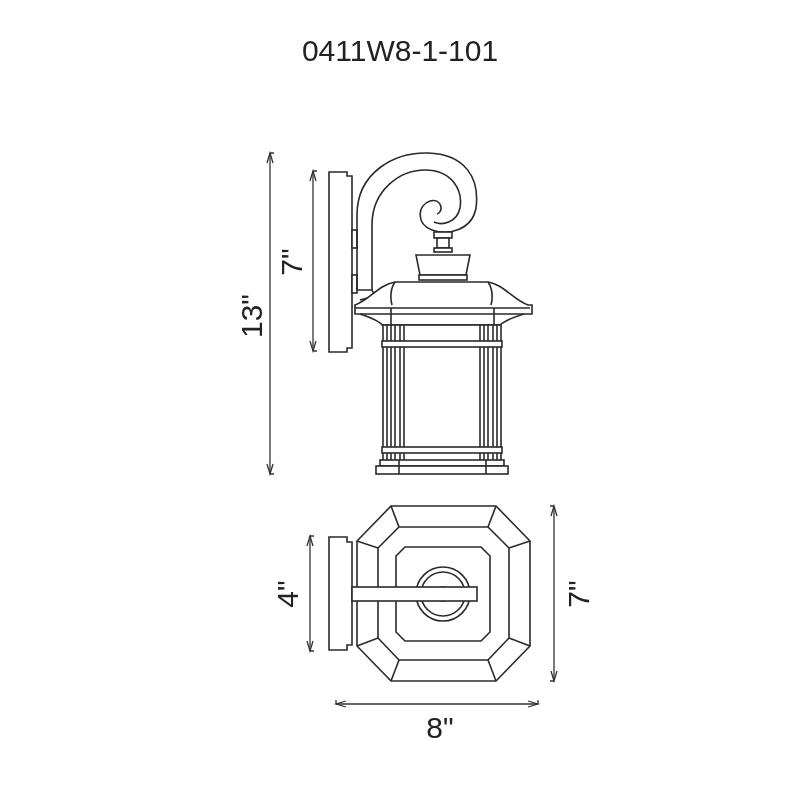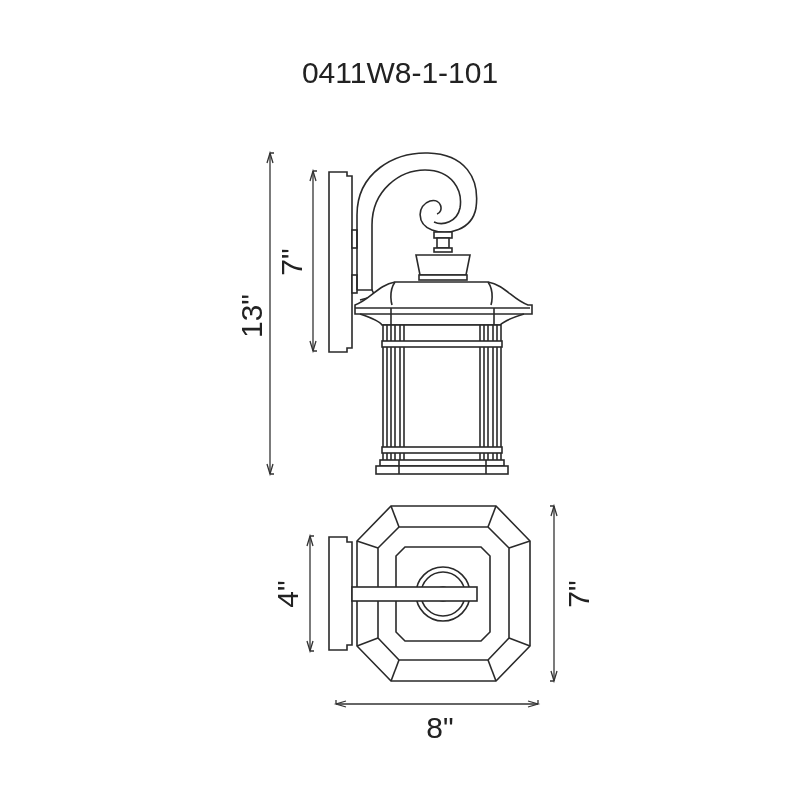--- a/index.html
+++ b/index.html
@@ -1,17 +1,17 @@
 <!DOCTYPE html>
 <html><head>
   <meta charset="utf-8">
   <style>
     html, body { margin: 0; padding: 0; background: #ffffff; }
     body { width: 800px; height: 800px; position: relative; overflow: hidden; font-family: "Liberation Sans", sans-serif; }
-    .title { position: absolute; left: 0; width: 800px; top: 34px; text-align: center; font-size: 30px; color: #222222; letter-spacing: 0px; margin-top: 22px; }
+    .title { position: absolute; left: 0; width: 800px; top: 34px; text-align: center; font-size: 30px; color: #222222; letter-spacing: 0px; }
     svg { position: absolute; left: 0; top: 0; }
     .dim-label { font-family: "Liberation Sans", sans-serif; font-size: 30px; fill: #222222; }
     .ln { fill: none; stroke: #2a2a2a; stroke-width: 1.6; }
     .ln2 { fill: #ffffff; stroke: #2a2a2a; stroke-width: 1.6; }
     .dim { fill: none; stroke: #333333; stroke-width: 1.3; }
   </style>
 </head>
 <body>
 
 <div class="title">0411W8-1-101</div>

